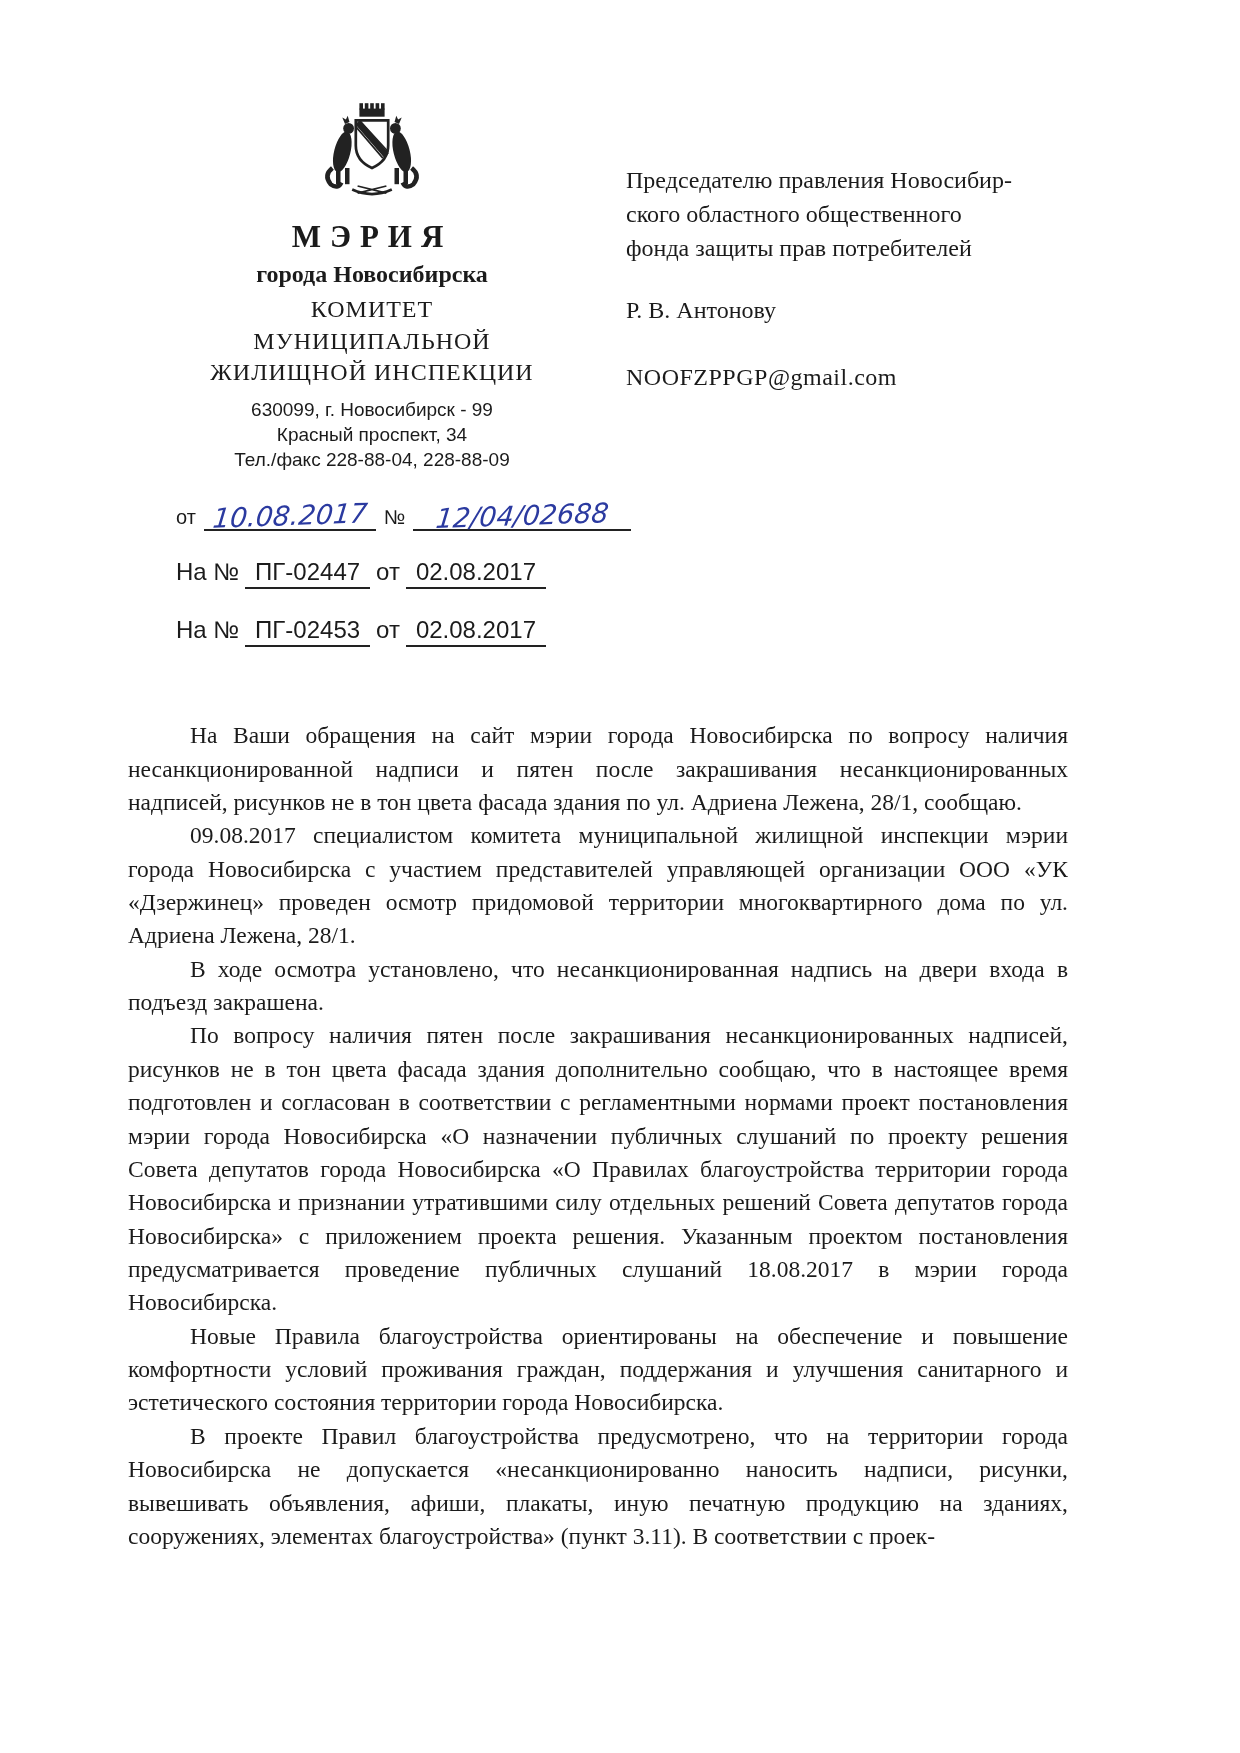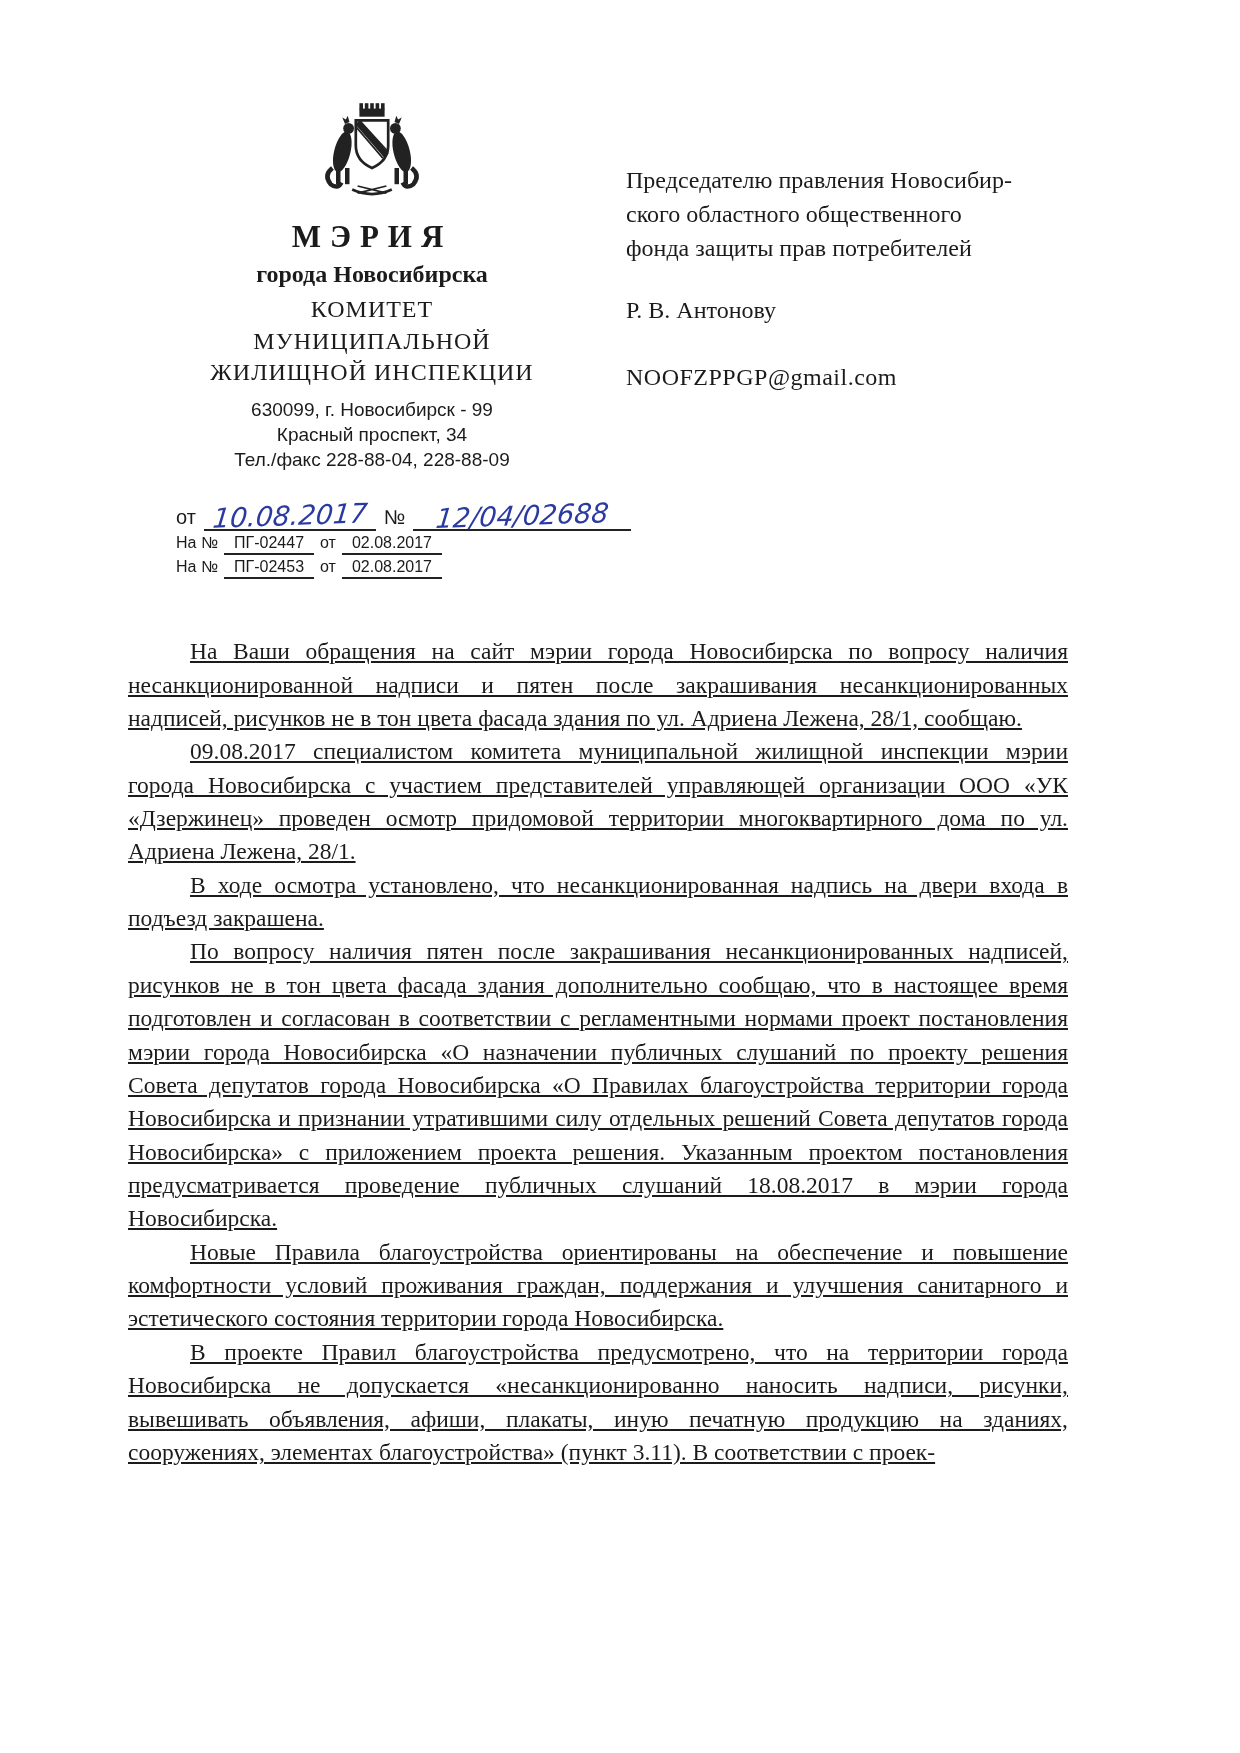--- a/index.html
+++ b/index.html
@@ -43,35 +43,35 @@
   .hand-slot.num-slot  { min-width: 218px; }
   .handwriting {
     display: inline-block;
     font-family: "DejaVu Sans", sans-serif;
     font-style: italic;
     font-size: 27px;
     color: #2b3aa0;
     transform: rotate(-2deg) skewX(-8deg);
     white-space: nowrap;
   }
-  .ref-line { margin-top: 3px; font-size: 16px; }
+  .ref-line { margin-top: 27px; font-size: 24px; }
   .ref-line .u {
     border-bottom: 2px solid #222;
     padding: 0 10px 1px 10px;
     margin: 0 6px;
     display: inline-block;
   }
 
   
   .recipient { font-size: 24px; line-height: 1.42; }
   .recipient-name { font-size: 24px; margin-top: 32px; }
   .recipient-email { font-size: 24px; margin-top: 40px; letter-spacing: 0.5px; }
 
   
-  .letter-body { margin-top: 56px; font-size: 23.5px; line-height: 1.42; text-align: justify; text-decoration: underline; }
+  .letter-body { margin-top: 72px; font-size: 23.5px; line-height: 1.42; text-align: justify; }
   .letter-body p { text-indent: 62px; margin: 0; }
 </style>
 </head>
 <body>
 
 <div class="page">
 
   <div class="letterhead-row">
 
     <div class="lh-left">

